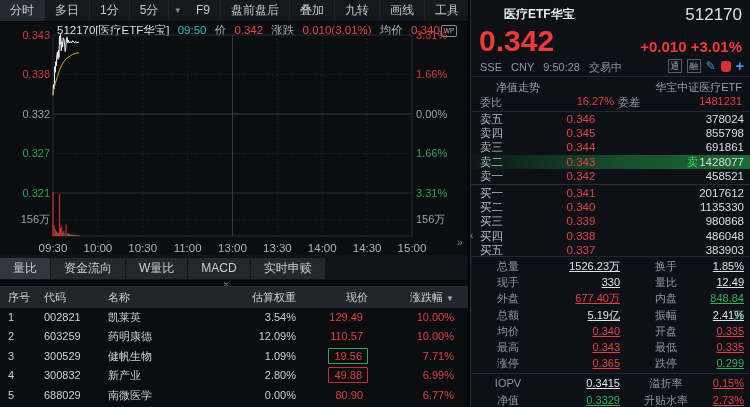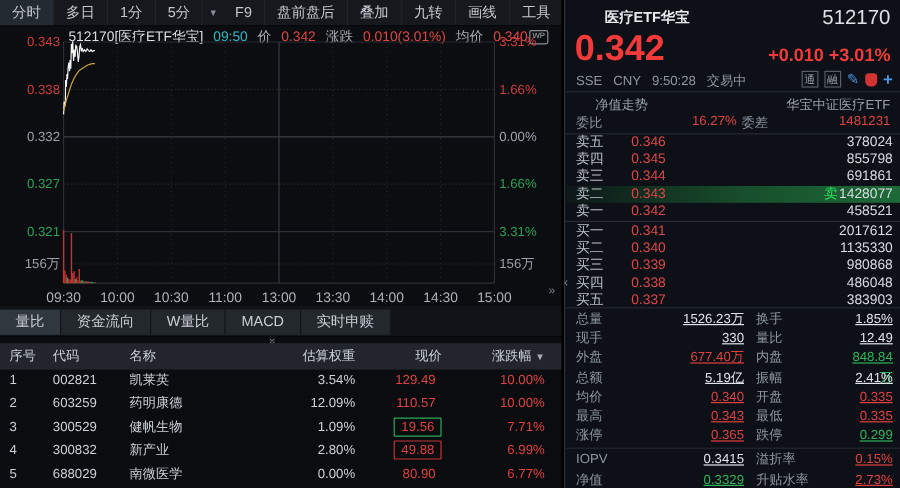--- a/index.html
+++ b/index.html
@@ -67,29 +67,29 @@
   .alert-dot { width:10px; height:11px; background:#d23333; border-radius:3px 3px 4px 4px; }
   .plus { color:#4f96e8; font-size:14px; font-weight:bold; }
   .rp-div { position:absolute; left:0; width:282px; height:1px; background:#232830; }
   .rp-row { position:absolute; left:10px; right:8px; font-size:11px; color:#9aa1ab;
     display:flex; justify-content:space-between;margin-left:16px; }
   .wb-grid { position:absolute; left:10px; right:8px; top:95px; height:15px; font-size:11px;
     display:grid; grid-template-columns:48px 86px 40px 1fr; }
   .ob { position:absolute; left:0; top:112px; width:282px; }
   .ob-row { display:grid; grid-template-columns:46px 110px 1fr; padding:0 8px 0 10px;
     height:14.2px; line-height:14.2px; font-size:11.5px; }
-  .ob-label { color:#b9bfc7; } .ob-price { text-align:left; color:#e04444; }
+  .ob-label { color:#b9bfc7; } .ob-price { text-align:center; color:#e04444; }
   .ob-vol { text-align:right; color:#d9dde2; }
   .ob-row.flash { background:linear-gradient(90deg, rgba(18,52,30,.15) 0%, #17502c 55%, #1e6a38 100%); }
   .ob-tag { color:#2ee05e; margin-right:1px; }
   .ob-div { height:1px; background:#2a2f36; margin:1px 0; }
   .stats { position:absolute; left:0; top:258px; width:282px; }
   .st-row { display:grid; grid-template-columns:56px 84px 10px 72px 1fr; padding:0 8px 0 10px;
     height:16.2px; line-height:16.2px; font-size:11px; }
-  .st-l { color:#8f96a0; } .st-v { text-align:right;text-decoration:underline; }
+  .st-l { color:#8f96a0;text-align:center; } .st-v { text-align:right;text-decoration:underline; }
   .st-div { height:1px; background:#232830; margin:2px 0 1px; }
   .rp-collapse { position:absolute; left:0px; top:230px; color:#8a9199; font-size:10px; }
 </style>
 </head>
 <body>
 
 <div class="app">
 
   <div class="topbar abs">
     <div class="tb-item active">分时</div>

